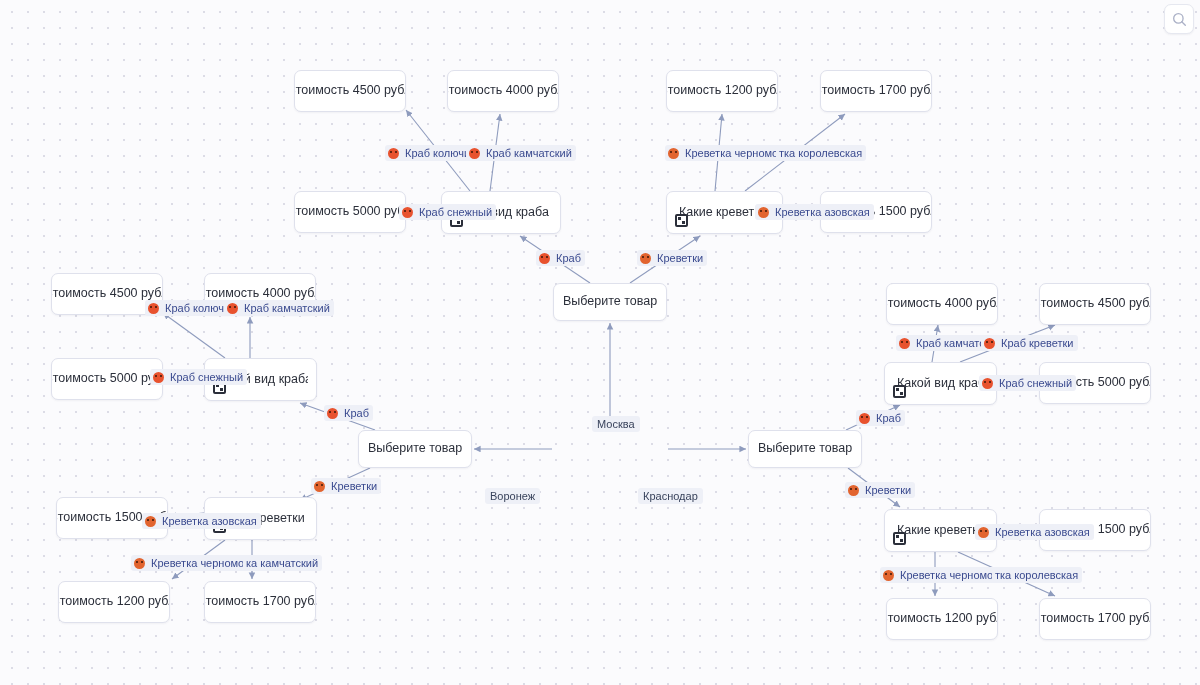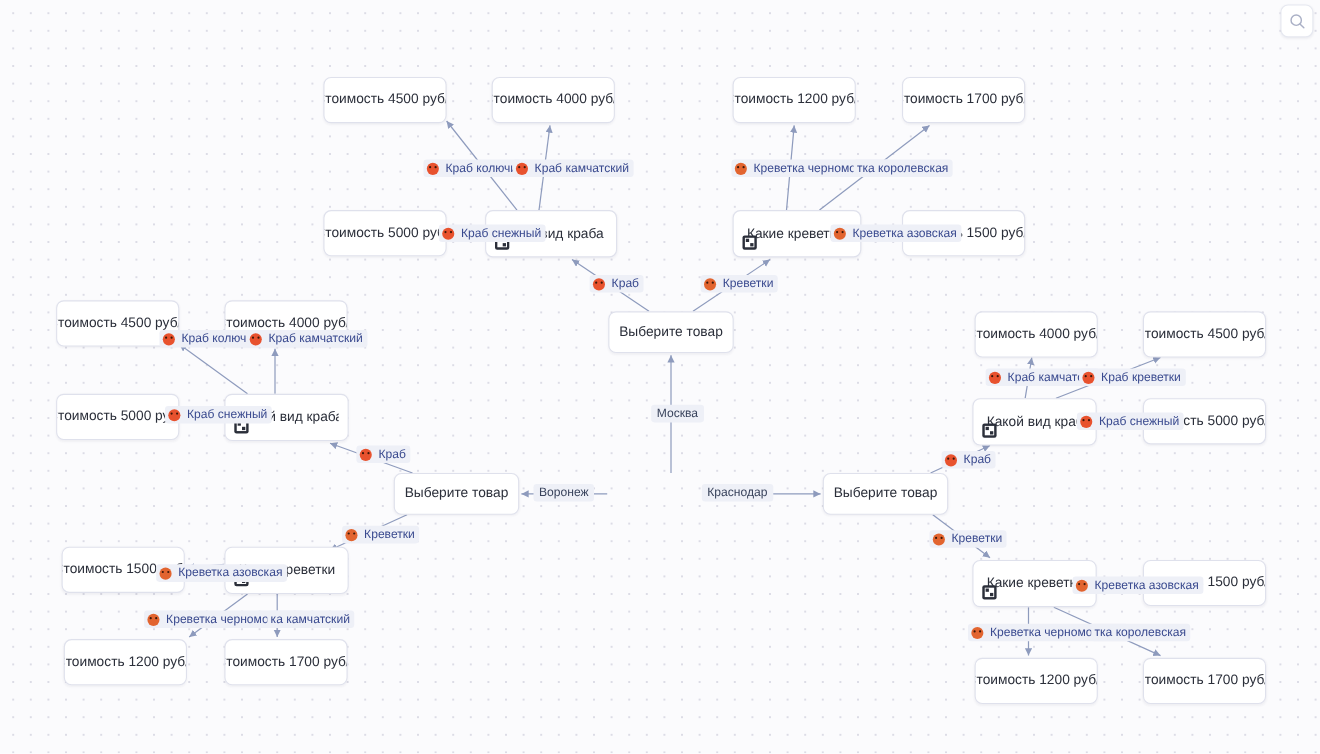--- a/index.html
+++ b/index.html
@@ -82,20 +82,21 @@
     border-radius: 3px;
     white-space: nowrap;
     display: flex;
     align-items: center;
     gap: 6px;
   }
   .edge-label.plain {
     color: #39435c;
     background: #eef0f7;
     padding: 1px 5px;
+    margin-top: 48px;
   }
   .emoji-dot {
     width: 11px; height: 11px;
     border-radius: 50%;
     display: inline-block;
     flex: 0 0 auto;
     position: relative;
   }
   .emoji-dot.crab { background: #e8522e; }
   .emoji-dot.shrimp { background: #e2642f; }

